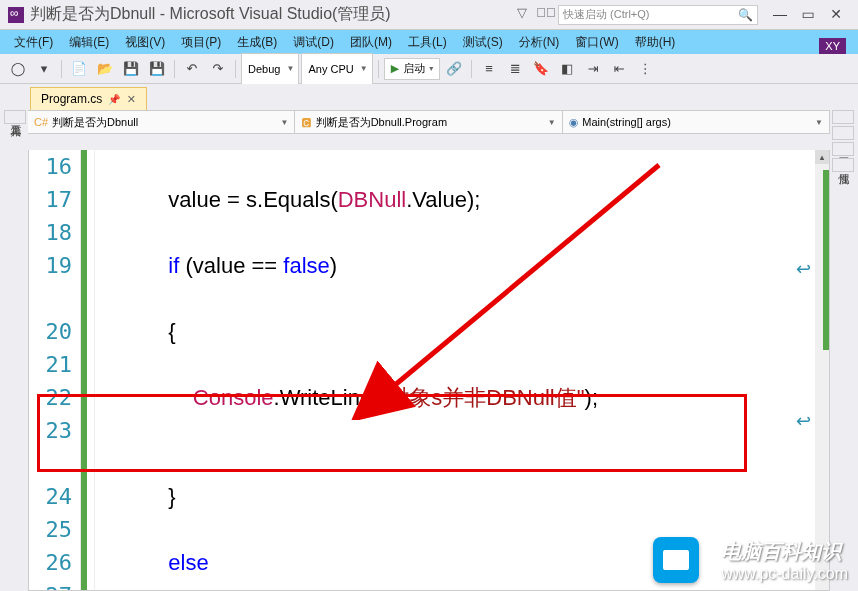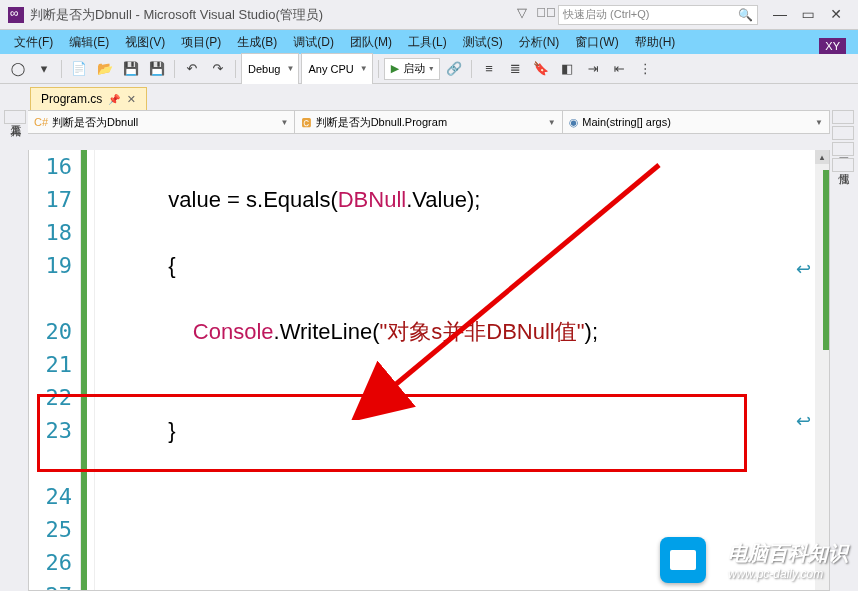--- a/index.html
+++ b/index.html
@@ -1,20 +1,20 @@
 <!DOCTYPE html>
 <html><head>
 <meta charset="utf-8">
 <style>
 * { margin: 0; padding: 0; box-sizing: border-box; font-family: "Microsoft YaHei", "SimSun", sans-serif; }
 body { width: 858px; height: 591px; background: #eeeef2; overflow: hidden; position: relative; }
 .titlebar { height: 30px; background: #eeeef2; display: flex; align-items: center; padding: 0 8px; border-bottom: 1px solid #ccc; }
 .titlebar .vs-icon { width: 16px; height: 16px; background: #68217a; margin-right: 6px; position: relative; }
 .titlebar .vs-icon::before { content: "∞"; color: #fff; font-size: 12px; position: absolute; top: -1px; left: 2px; }
-.titlebar .title { font-size: 13px; color: #505050; flex: 0 0 auto; }
+.titlebar .title { font-size: 16px; color: #505050; flex: 0 0 auto; }
 .titlebar .spacer { flex: 1; }
 .titlebar .qlaunch { width: 200px; height: 20px; border: 1px solid #ccc; background: #fff; font-size: 11px; padding: 0 4px; color: #888; display: flex; align-items: center; justify-content: space-between; margin-right: 8px; }
 .titlebar .qlaunch .search-icon { font-size: 12px; color: #888; }
 .titlebar .wbtn { width: 28px; height: 20px; text-align: center; font-size: 14px; color: #444; cursor: pointer; line-height: 18px; }
 .titlebar .tb-icon { width: 24px; height: 20px; text-align: center; font-size: 13px; color: #666; cursor: pointer; }
 .menubar { height: 24px; background: #7dd3fc; display: flex; align-items: flex-end; padding: 0 6px; font-size: 12px; color: #1e1e1e; }
 .menubar .mi { padding: 3px 8px; cursor: pointer; }
 .menubar .xy { margin-left: auto; background: #68217a; color: #fff; font-size: 11px; padding: 2px 6px; margin-right: 6px; }
 .toolbar { height: 30px; background: #eeeef2; display: flex; align-items: center; padding: 0 6px; gap: 2px; border-bottom: 1px solid #ccc; }
 .toolbar .tbtn { width: 24px; height: 22px; display: flex; align-items: center; justify-content: center; font-size: 13px; color: #444; cursor: pointer; }
@@ -51,21 +51,21 @@
 .scroll-right .mark { position: absolute; right: 0; width: 6px; background: #57a64a; }
 .scroll-top-btn { position: absolute; top: 0; right: 0; width: 14px; height: 14px; background: #ddd; text-align: center; font-size: 9px; line-height: 14px; color: #555; cursor: pointer; }
 .wrap-glyph { position: absolute; right: 18px; color: #2b91af; font-size: 18px; }
 .red-box { position: absolute; border: 3px solid #e60000; pointer-events: none; }
 .red-arrow { position: absolute; pointer-events: none; }
 .watermark { position: absolute; right: 10px; bottom: 8px; display: flex; align-items: center; gap: 22px; }
 .watermark .logo { width: 46px; height: 46px; background: #00a0e9; border-radius: 8px; position: relative; box-shadow: 0 2px 4px rgba(0,0,0,0.3); }
 .watermark .logo::before { content: ""; position: absolute; width: 26px; height: 20px; background: #fff; top: 13px; left: 10px; border-radius: 2px; }
 .watermark .txt { color: #fff; text-shadow: 1px 1px 2px rgba(0,0,0,0.5); }
 .watermark .txt .cn { font-size: 20px; font-weight: bold; font-style: italic; }
-.watermark .txt .url { font-size: 12px; font-style: italic; }
+.watermark .txt .url { font-size: 16px; }
 </style>
 </head>
 <body>
 
 <div class="titlebar">
   <div class="vs-icon"></div>
   <div class="title">判断是否为Dbnull - Microsoft Visual Studio(管理员)</div>
   <div class="spacer"></div>
   <div class="tb-icon">▽</div>
   <div class="tb-icon">�⃞</div>
@@ -174,23 +174,25 @@
     <div class="ln">24</div>
     <div class="ln">25</div>
     <div class="ln">26</div>
     <div class="ln">27</div>
   </div>
   <div class="margin-green"></div>
   <div class="margin-white"></div>
 
   <div class="code">
 <div class="row"><span>            value = s.Equals(</span><span class="ty">DBNull</span><span>.Value);</span></div>
+<div class="row"><span>            </span><span class="kw">if</span><span> (value == </span><span class="kw">false</span><span>)</span></div>
 <div class="row">            {</div>
 <div class="row tall"><span>                </span><span class="ty">Console</span><span>.WriteLine(</span><span class="str">"对象s并非DBNull值"</span><span>);</span></div>
 <div class="row">            }</div>
+<div class="row"><span>            </span><span class="kw">else</span></div>
 
 
 
 
 
 
   </div>
 
   <span class="wrap-glyph" style="top:108px">↩</span>
   <span class="wrap-glyph" style="top:260px">↩</span>

